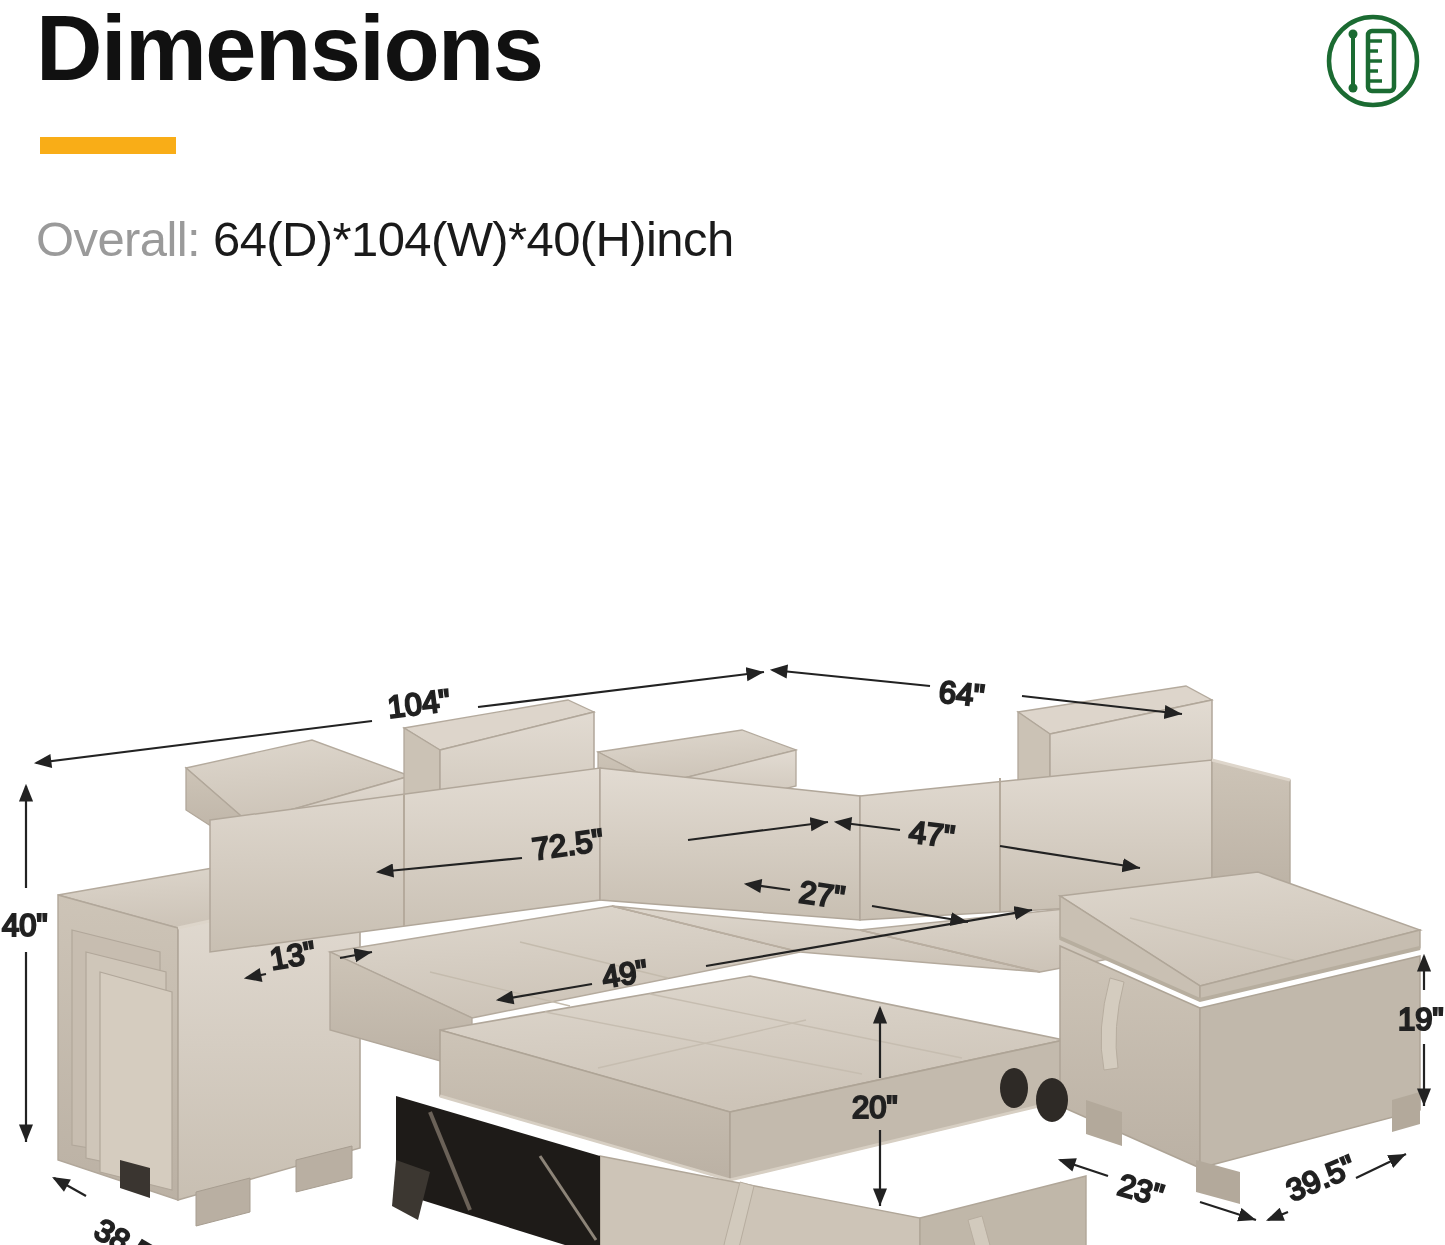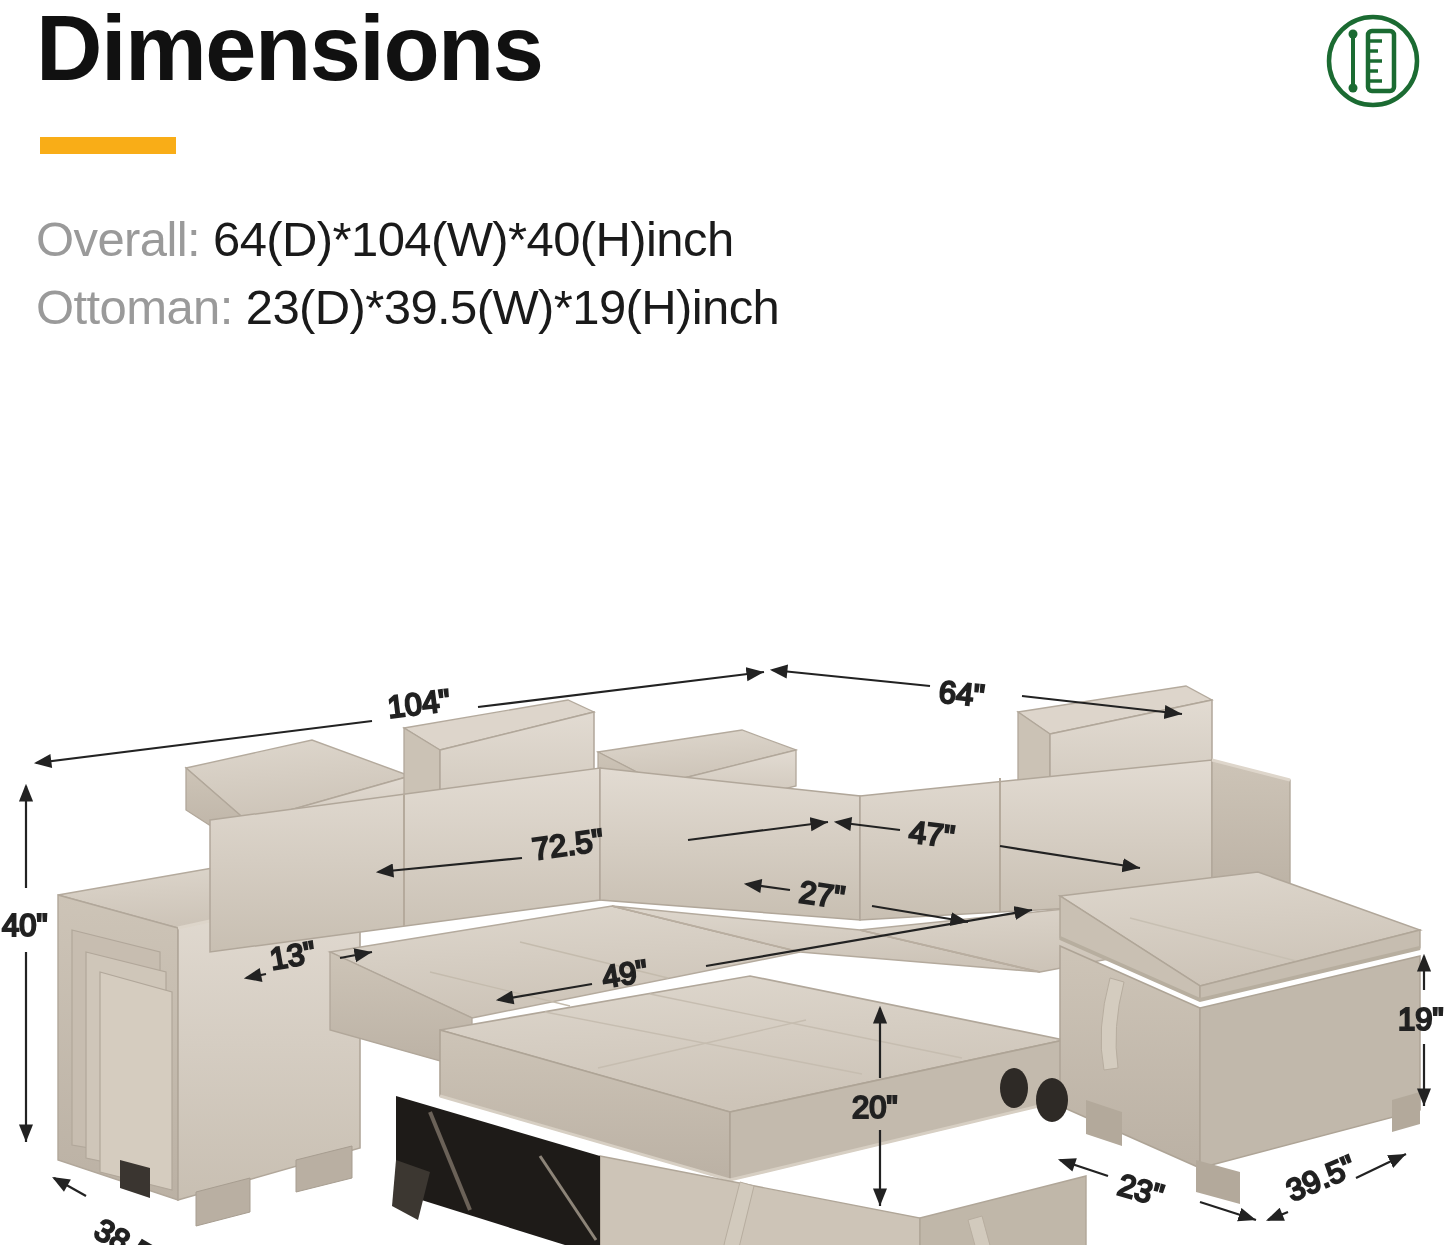--- a/index.html
+++ b/index.html
@@ -106,24 +106,20 @@
       <line x1="46" y1="51" x2="60" y2="51" stroke="#1b6b32" stroke-width="3.5"></line>
       <line x1="46" y1="61" x2="56" y2="61" stroke="#1b6b32" stroke-width="3.5"></line>
       <line x1="46" y1="71" x2="60" y2="71" stroke="#1b6b32" stroke-width="3.5"></line>
     </svg>
   </div>
 
   <div id="spec-list">
     <div class="spec-row">
       <span class="spec-label">Overall:</span>
       <span class="spec-value">64(D)*104(W)*40(H)inch</span>
-    </div>
-    <div class="spec-row">
-      <span class="spec-label">Ottoman:</span>
-      <span class="spec-value">23(D)*39.5(W)*19(H)inch</span>
     </div>
   </div>
 
   <div id="diagram">
     <svg width="1445" height="645" viewBox="0 0 1445 645" aria-hidden="true">
       <defs>
         <marker id="arr-s" markerWidth="9" markerHeight="9" refX="8" refY="3.2" orient="auto">
           <path d="M0,0 L8,3.2 L0,6.4 z" fill="#222"></path>
         </marker>
         <marker id="arr-e" markerWidth="9" markerHeight="9" refX="1" refY="3.2" orient="auto">

